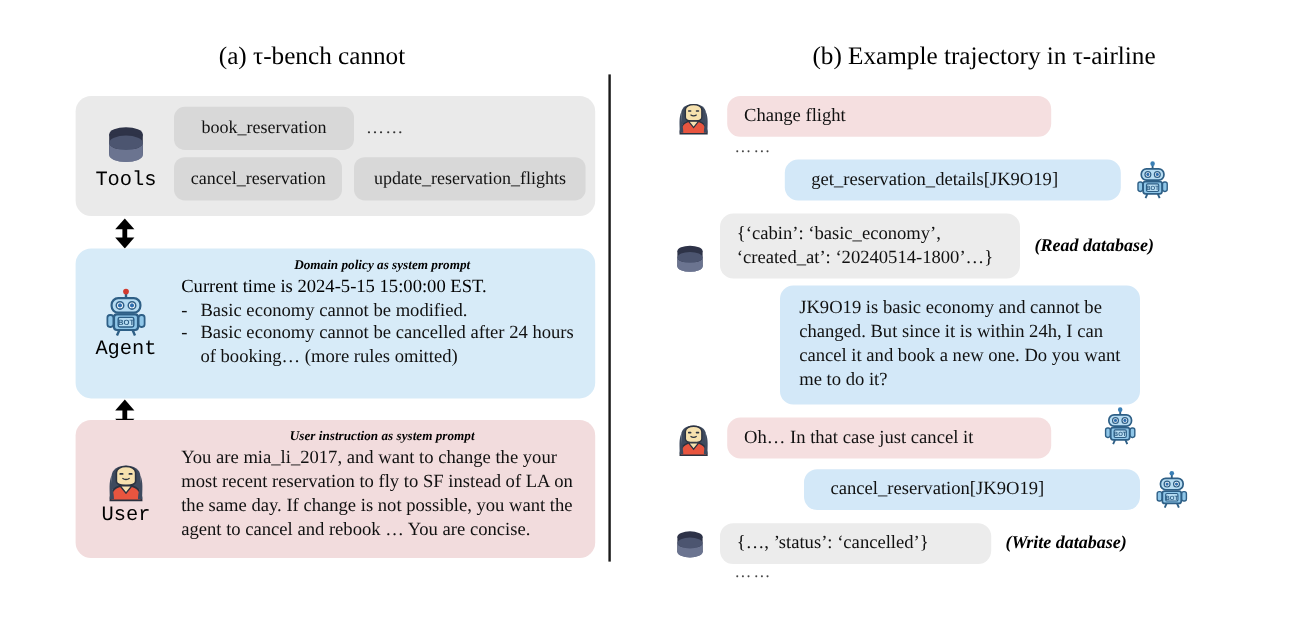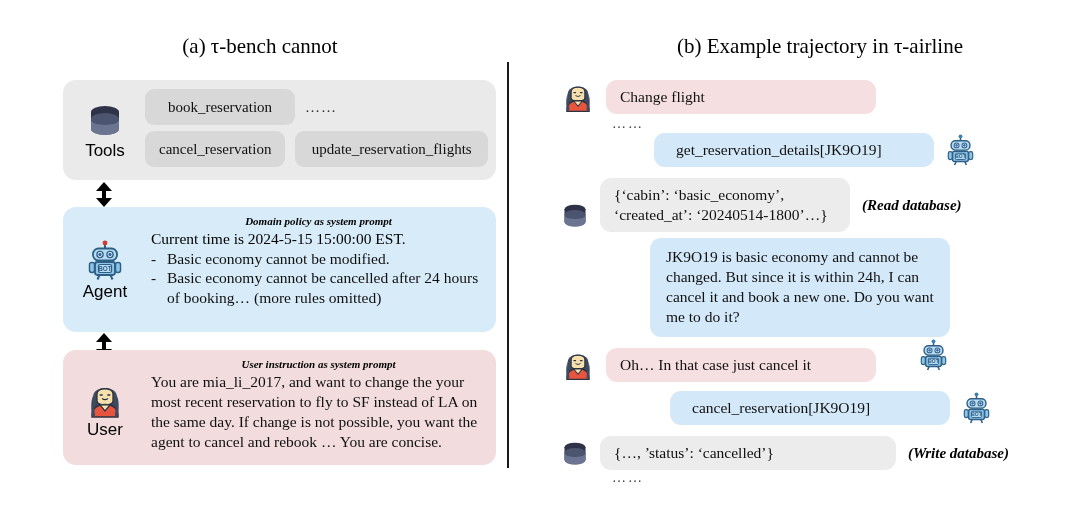--- a/index.html
+++ b/index.html
@@ -54,21 +54,21 @@
   .role-col {
     position: absolute;
     left: 5px; top: 0;
     width: 74px; height: 100%;
     display: flex; flex-direction: column;
     align-items: center; justify-content: center;
     gap: 1px;
   }
   .role-label {
     font-size: 17px;
-    font-family: Liberation Sans, sans-serif;
+    font-family: Liberation Mono, monospace;
     color: #000;
     line-height: 1;
   }
 
   
   .tools-body {
     position: absolute;
     left: 82px; top: 9px; right: 8px; bottom: 9px;
   }
   .tool-row { display: flex; align-items: center; gap: 10px; height: 36px; margin-bottom: 6px; }
@@ -405,20 +405,20 @@
       <span>
         <svg class="avatar" width="30" height="32" viewBox="0 0 40 40" style="margin-top:2px;">
           <ellipse cx="20" cy="11" rx="14" ry="6" fill="#2e3348"></ellipse>
           <rect x="6" y="11" width="28" height="17" fill="#2e3348"></rect>
           <path d="M6 18 a14 6 0 0 0 28 0 L34 28 a14 6 0 0 1 -28 0 Z" fill="#6b7490"></path>
           <ellipse cx="20" cy="28" rx="14" ry="6" fill="#6b7490"></ellipse>
           <ellipse cx="20" cy="18" rx="14" ry="6" fill="#4c5570"></ellipse>
         </svg>
       </span>
       <span class="av-gap"></span>
-      <div class="bubble db" style="width:296px;">{…, ’status’: ‘cancelled’}</div>
+      <div class="bubble db" style="width:226px;">{…, ’status’: ‘cancelled’}</div>
       <div class="db-note">(Write database)</div>
     </div>
 
     <div class="dots" style="left:52px; top:400px;">……</div>
   </div>
 
 </div>
 
 </body></html>

